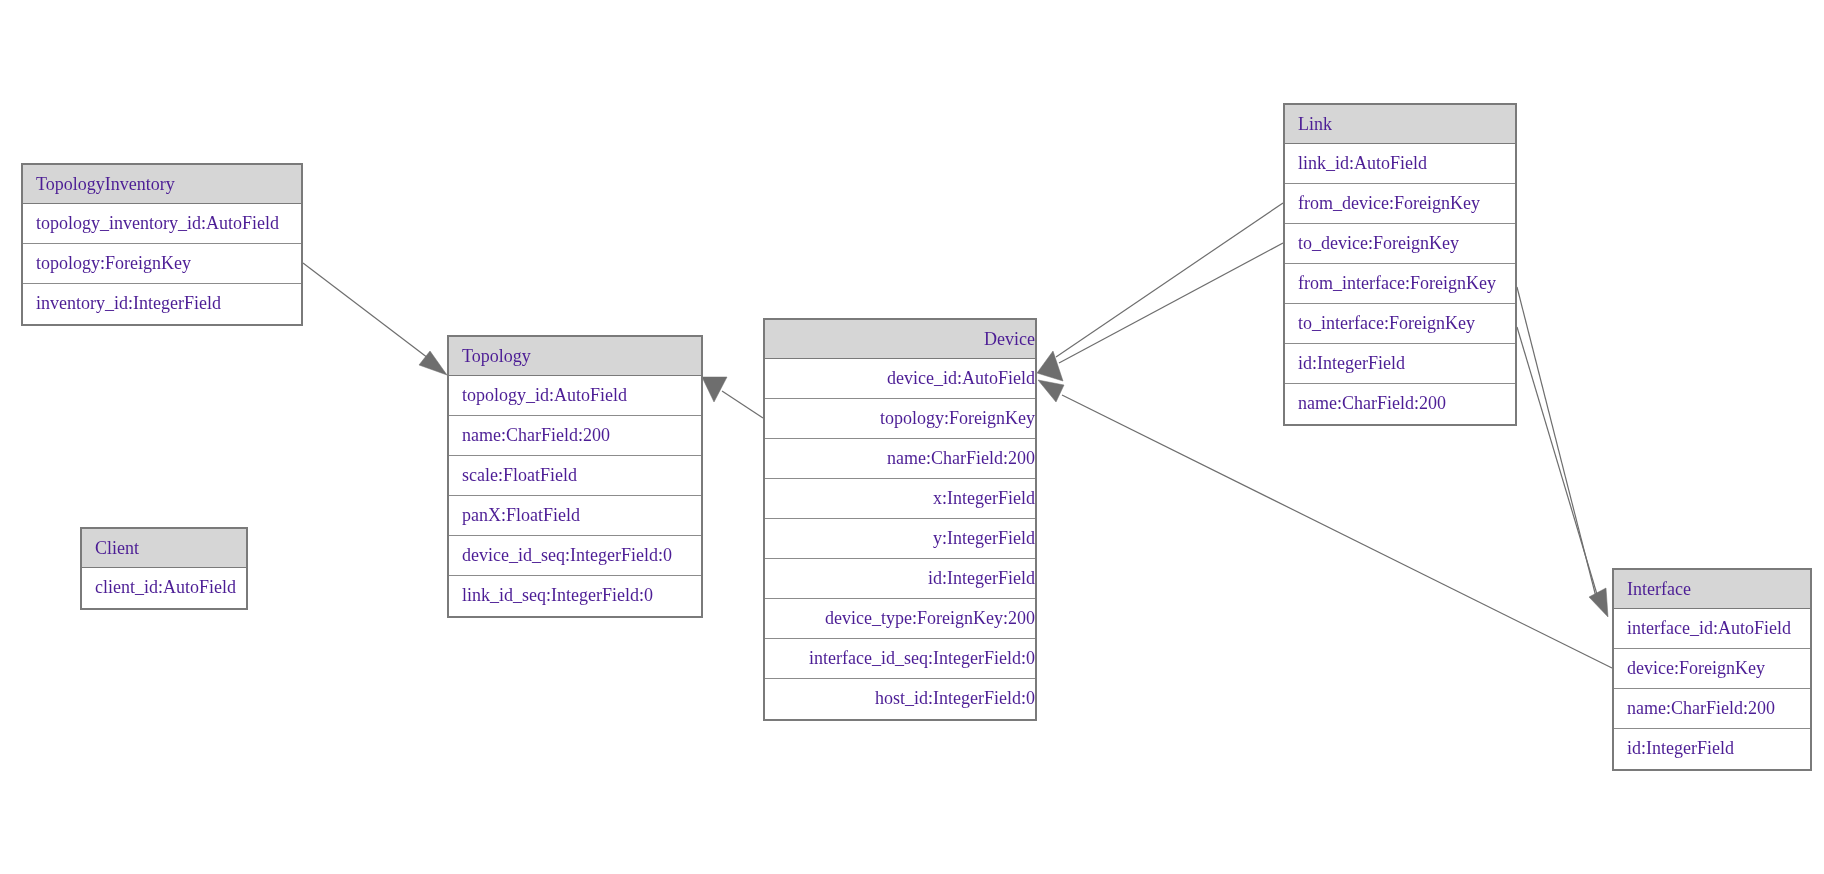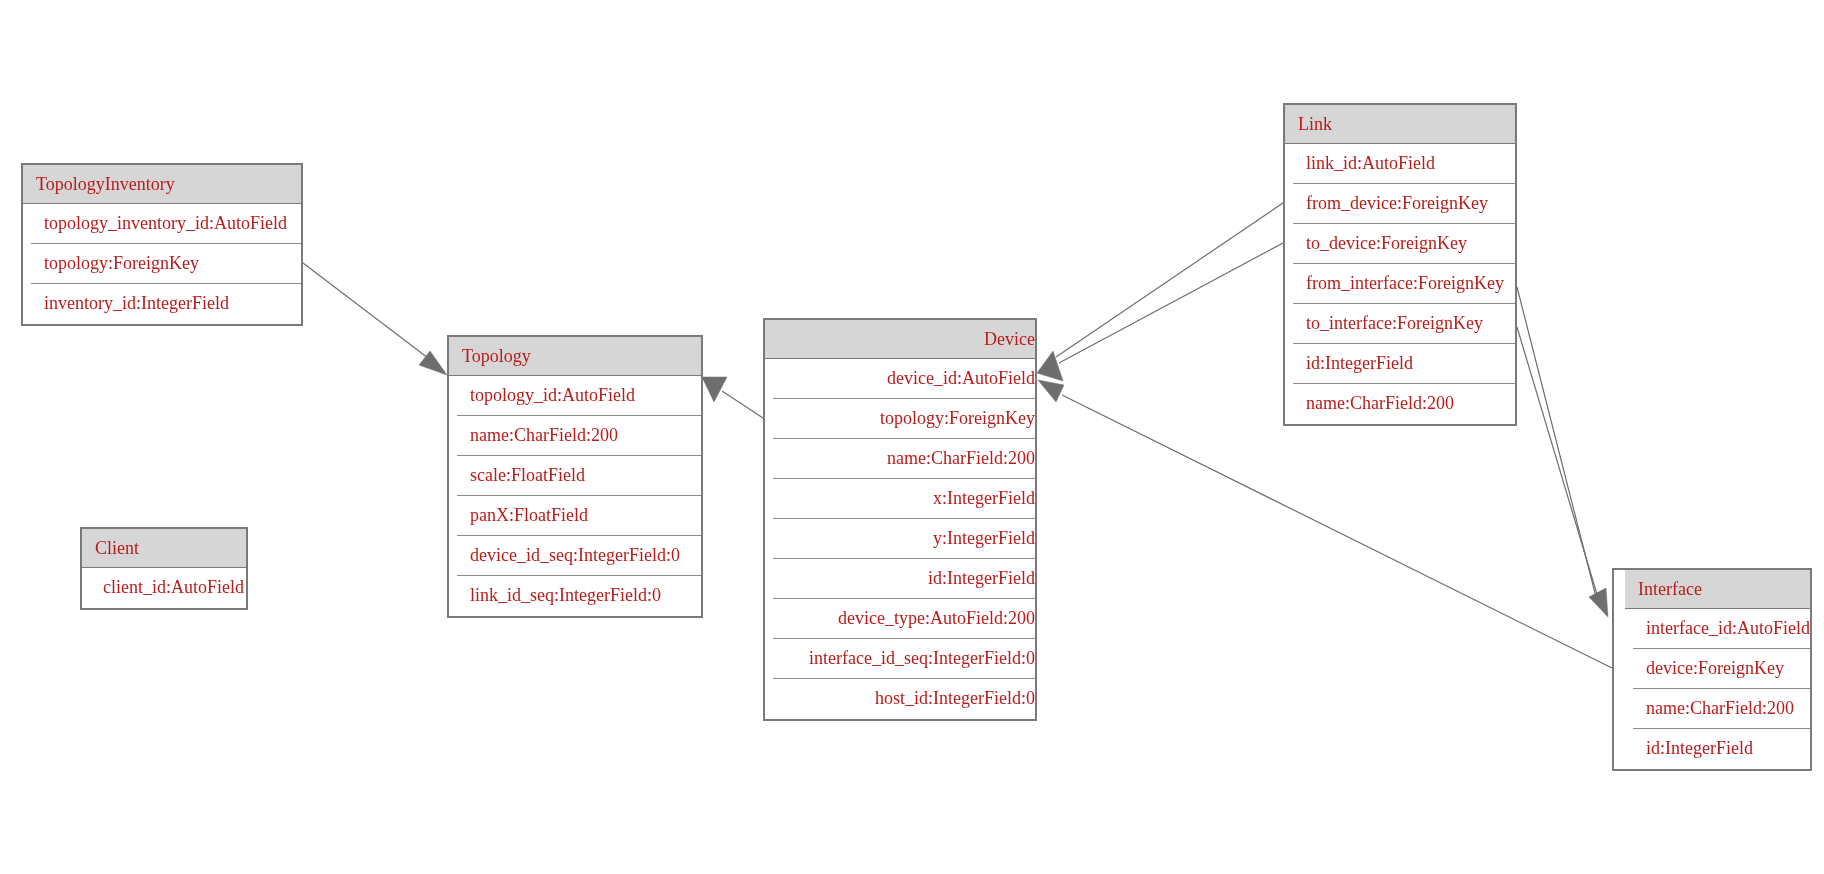--- a/index.html
+++ b/index.html
@@ -14,52 +14,51 @@
   #edges {
     position: absolute;
     left: 0; top: 0;
     width: 1824px; height: 874px;
   }
   .entity {
     position: absolute;
     background: #ffffff;
     border: 2px solid #7a7a7a;
     box-sizing: border-box;
-    color: #b91c1c;
+    color: #4c1d95;
     font-size: 18px;
   }
   .entity .thead {
     height: 39px;
     line-height: 39px;
     padding-left: 13px;
     background: #d6d6d6;
     border-bottom: 1px solid #7a7a7a;
     box-sizing: border-box;
     white-space: nowrap;
     overflow: hidden;
   }
   .entity .trow {
     height: 40px;
     line-height: 39px;
     padding-left: 13px;
     border-bottom: 1px solid #8c8c8c;
     box-sizing: border-box;
     white-space: nowrap;
     overflow: hidden;
-    margin-left: 8px;
   }
   .entity .trow:last-child { border-bottom: none; }
 
   
   #tbl-topology-inventory { left: 21px;   top: 163px; width: 282px; }
   #tbl-topology           { left: 447px;  top: 335px; width: 256px; }
   #tbl-client             { left: 80px;   top: 527px; width: 168px; }
   #tbl-device             { left: 763px;  top: 318px; width: 274px; text-align: right; }
   #tbl-link               { left: 1283px; top: 103px; width: 234px; }
-  #tbl-interface          { left: 1612px; top: 568px; width: 200px; padding-left: 11px; }
+  #tbl-interface          { left: 1612px; top: 568px; width: 200px; }
 
   .edge-line { stroke: #6e6e6e; stroke-width: 1.2; fill: none; }
   .edge-head { fill: #6e6e6e; stroke: #6e6e6e; stroke-width: 0.5; }
 </style>
 </head>
 <body>
 
 <div id="canvas">
 
   <svg id="edges" viewBox="0 0 1824 874" xmlns="http://www.w3.org/2000/svg">
@@ -105,21 +104,21 @@
   </div>
 
   <div class="entity" id="tbl-device">
     <div class="thead">Device</div>
     <div class="trow">device_id:AutoField</div>
     <div class="trow">topology:ForeignKey</div>
     <div class="trow">name:CharField:200</div>
     <div class="trow">x:IntegerField</div>
     <div class="trow">y:IntegerField</div>
     <div class="trow">id:IntegerField</div>
-    <div class="trow">device_type:AutoField:200</div>
+    <div class="trow">device_type:ForeignKey:200</div>
     <div class="trow">interface_id_seq:IntegerField:0</div>
     <div class="trow">host_id:IntegerField:0</div>
   </div>
 
   <div class="entity" id="tbl-link">
     <div class="thead">Link</div>
     <div class="trow">link_id:AutoField</div>
     <div class="trow">from_device:ForeignKey</div>
     <div class="trow">to_device:ForeignKey</div>
     <div class="trow">from_interface:ForeignKey</div>

